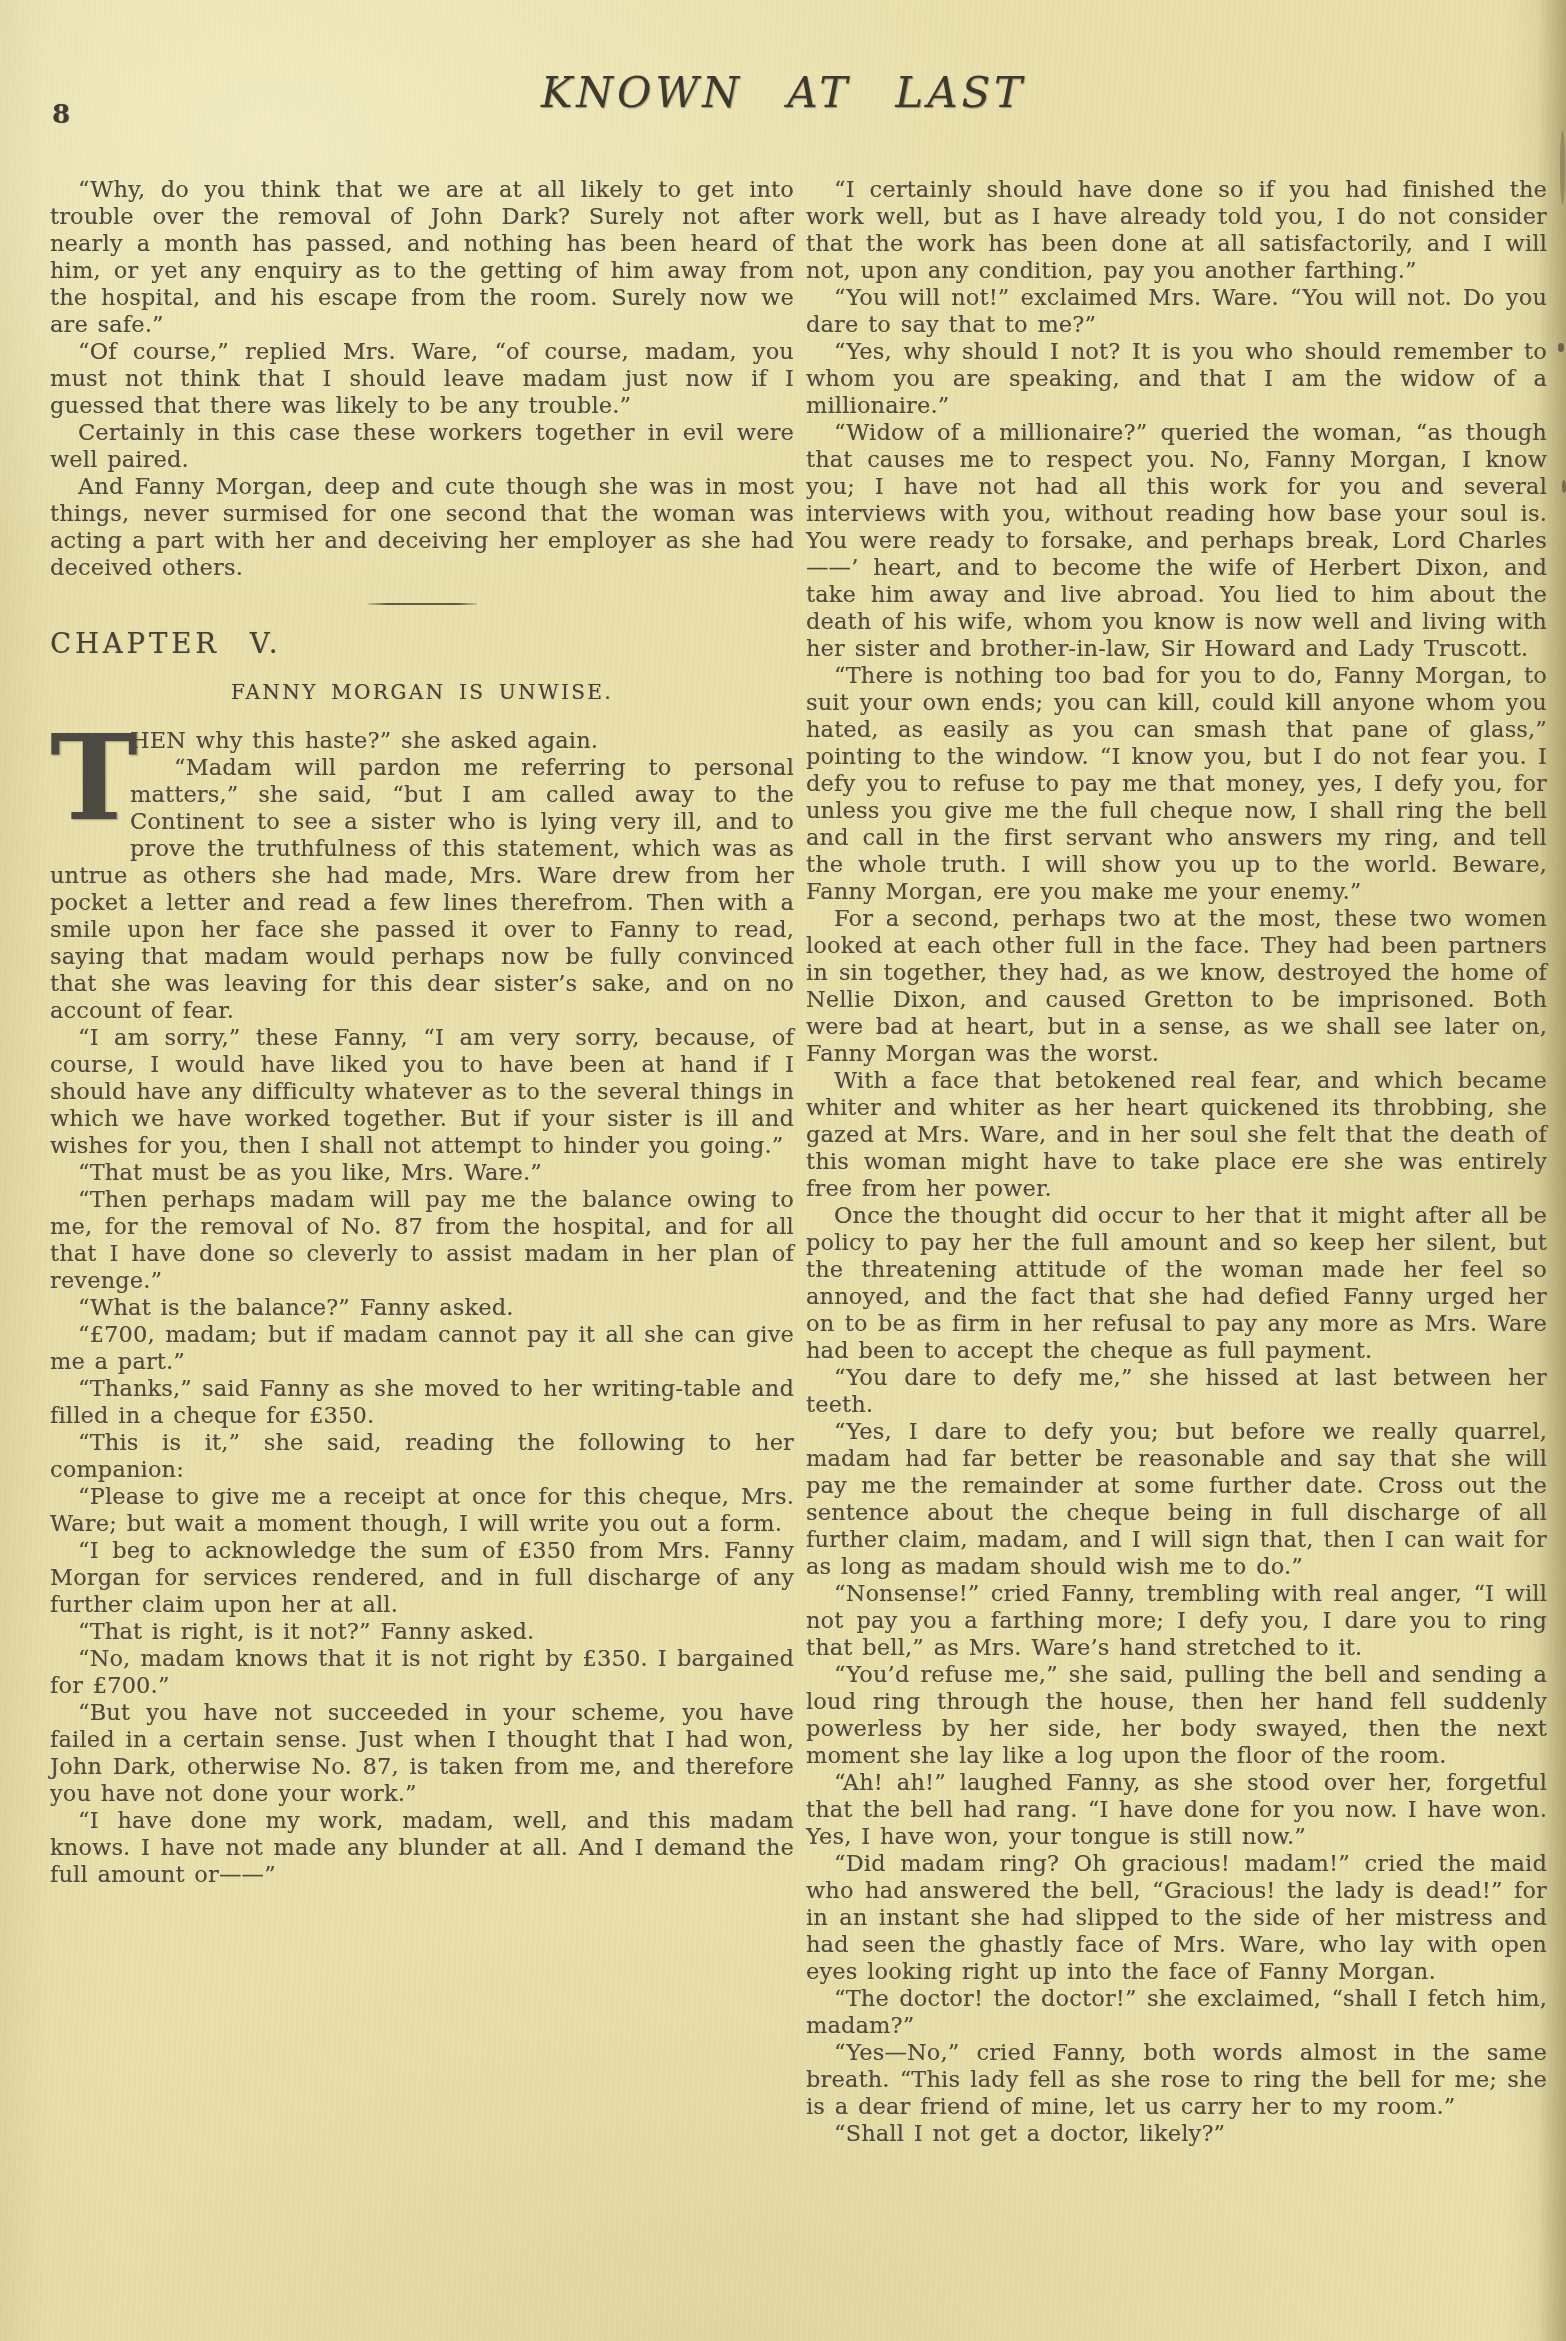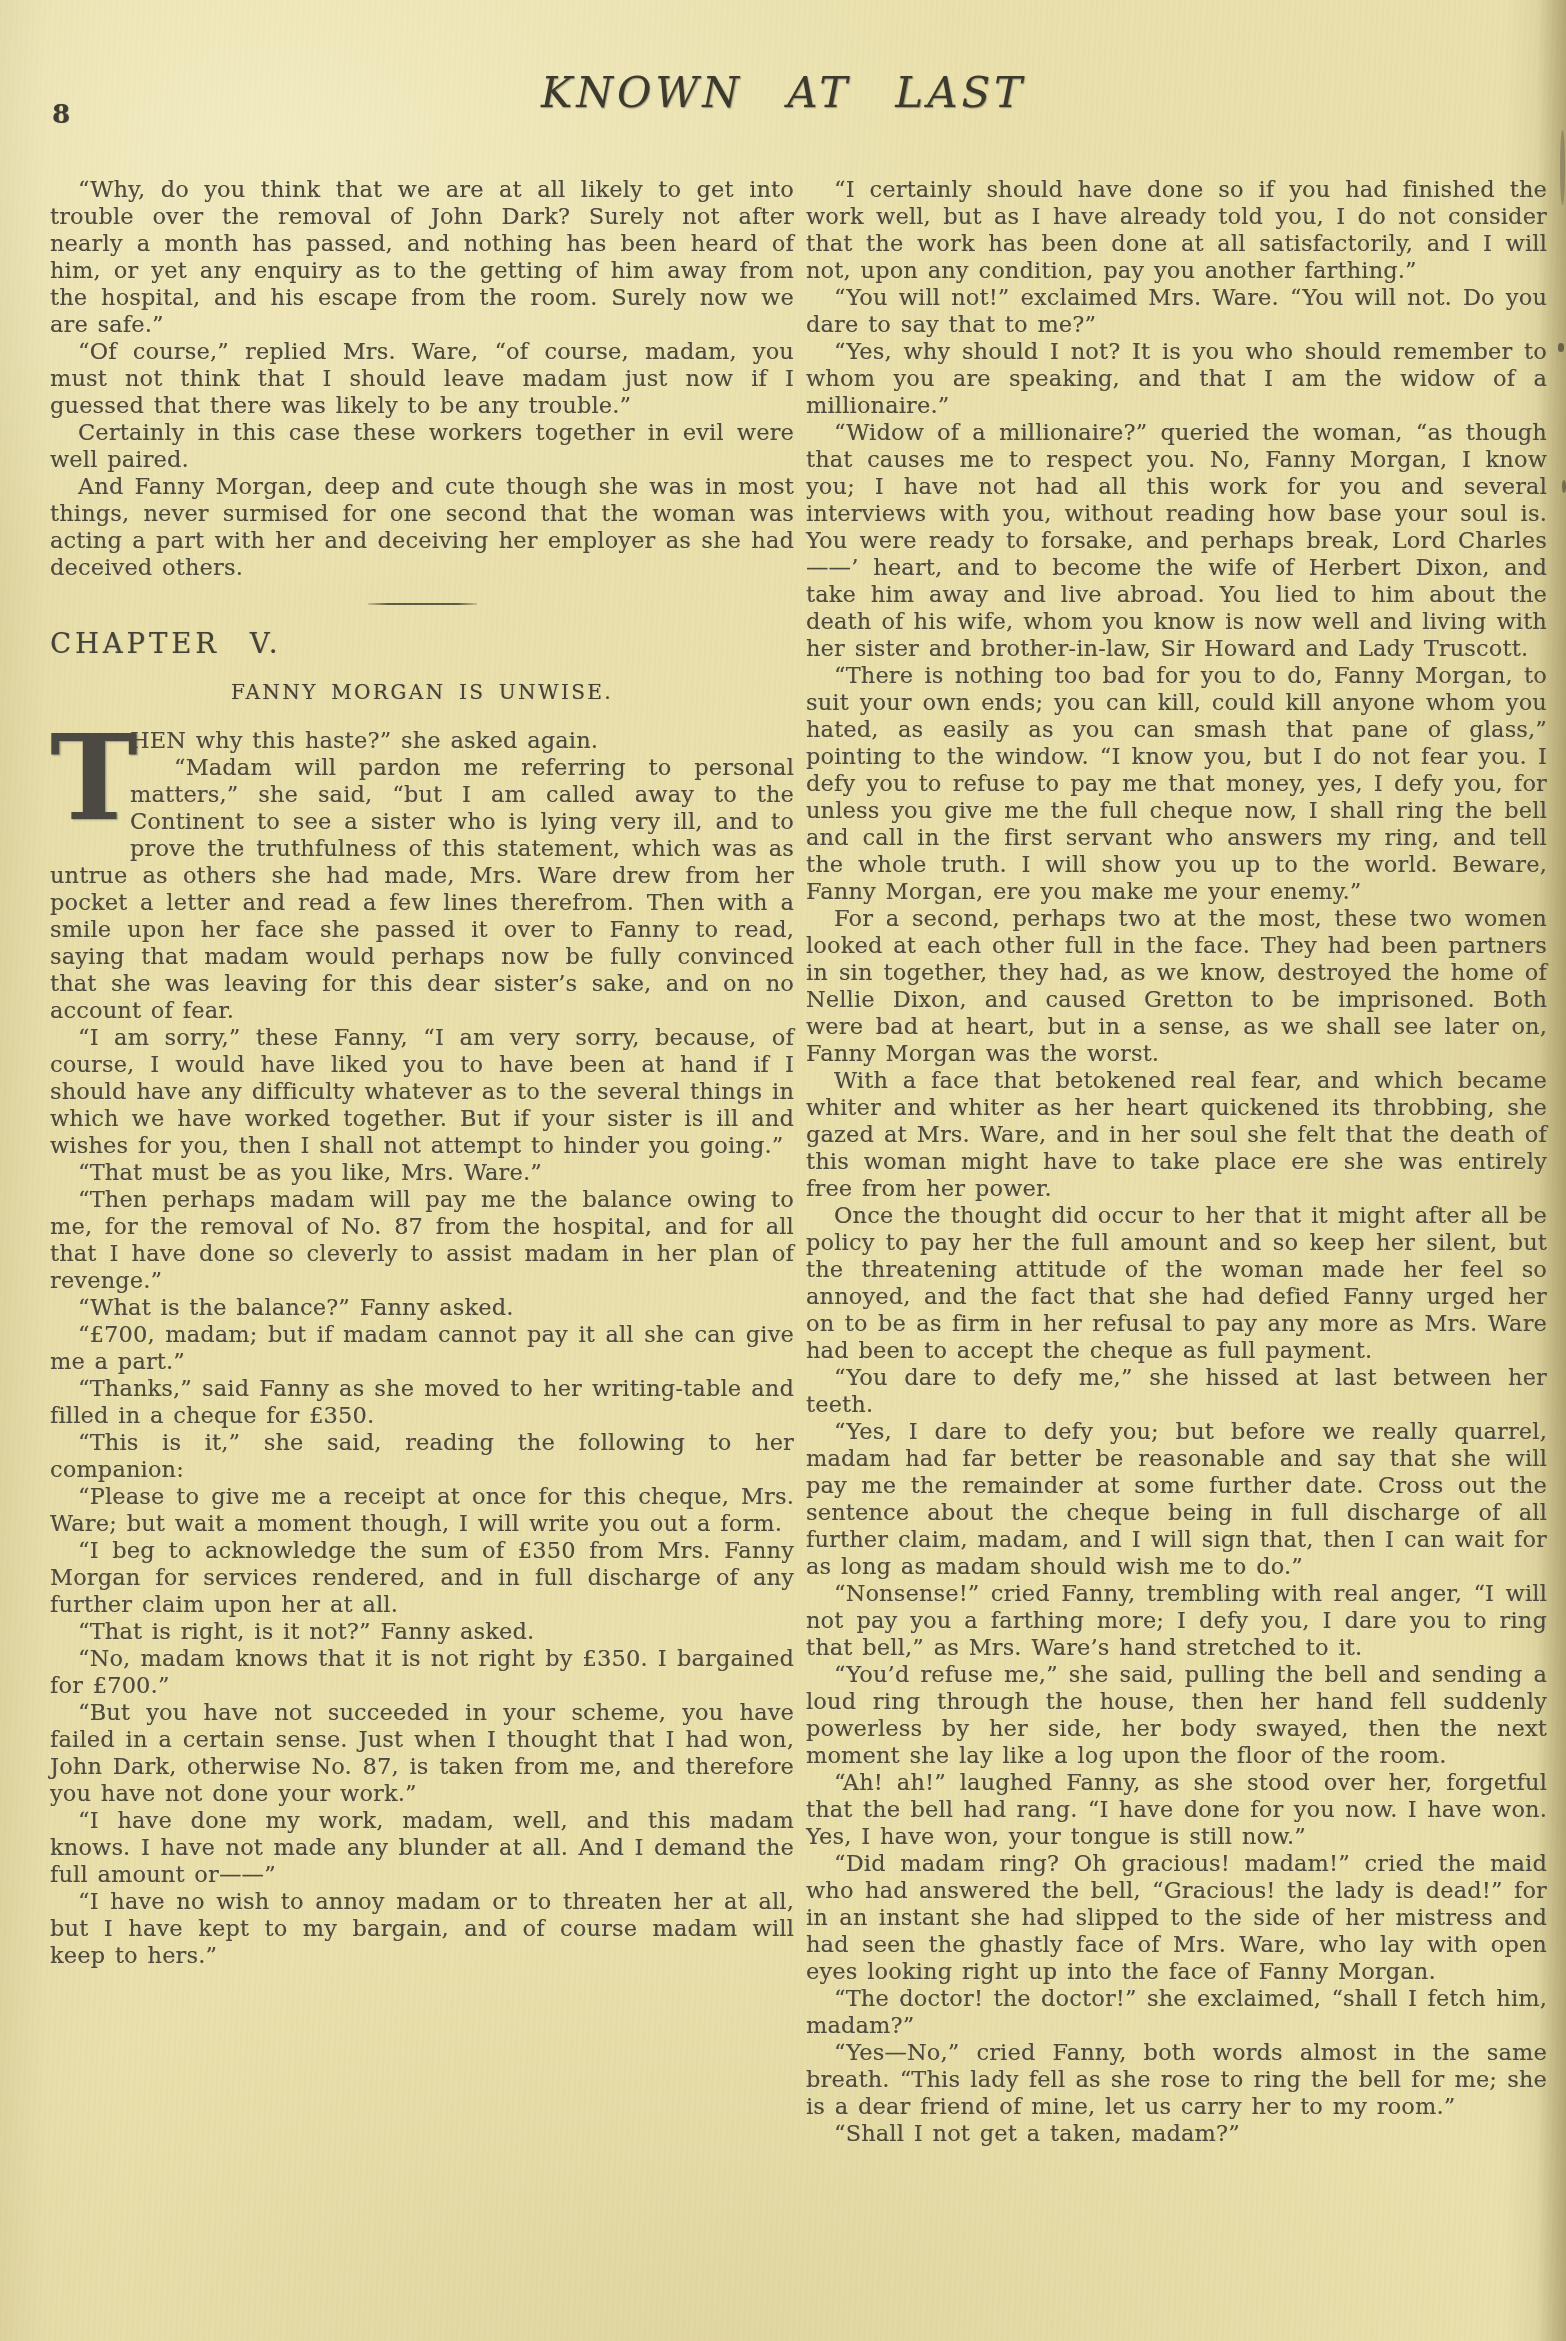--- a/index.html
+++ b/index.html
@@ -105,41 +105,40 @@
     <p class="para">“What is the balance?” Fanny asked.</p>
     <p class="para">“£700, madam; but if madam cannot pay it all she can give me a part.”</p>
     <p class="para">“Thanks,” said Fanny as she moved to her writing-table and filled in a cheque for £350.</p>
     <p class="para">“This is it,” she said, reading the following to her companion:</p>
     <p class="para">“Please to give me a receipt at once for this cheque, Mrs. Ware; but wait a moment though, I will write you out a form.</p>
     <p class="para">“I beg to acknowledge the sum of £350 from Mrs. Fanny Morgan for services rendered, and in full discharge of any further claim upon her at all.</p>
     <p class="para">“That is right, is it not?” Fanny asked.</p>
     <p class="para">“No, madam knows that it is not right by £350.  I bargained for £700.”</p>
     <p class="para">“But you have not succeeded in your scheme, you have failed in a certain sense.  Just when I thought that I had won, John Dark, otherwise No. 87, is taken from me, and therefore you have not done your work.”</p>
     <p class="para">“I have done my work, madam, well, and this madam knows.  I have not made any blunder at all.  And I demand the full amount or——”</p>
-    <p class="para">“I have no wish to annoy madam or to threaten her at all, but I have kept to my bargain, and of course madam will keep to hers.”</p>
   </div>
 
   <div class="col col-right">
     <p class="para">“I certainly should have done so if you had finished the work well, but as I have already told you, I do not consider that the work has been done at all satisfactorily, and I will not, upon any condition, pay you another farthing.”</p>
     <p class="para">“You will not!” exclaimed Mrs. Ware.  “You will not. Do you dare to say that to me?”</p>
     <p class="para">“Yes, why should I not?  It is you who should remember to whom you are speaking, and that I am the widow of a millionaire.”</p>
     <p class="para">“Widow of a millionaire?” queried the woman, “as though that causes me to respect you.  No, Fanny Morgan, I know you; I have not had all this work for you and several interviews with you, without reading how base your soul is.  You were ready to forsake, and perhaps break, Lord Charles——’ heart, and to become the wife of Herbert Dixon, and take him away and live abroad. You lied to him about the death of his wife, whom you know is now well and living with her sister and brother-in-law, Sir Howard and Lady Truscott.</p>
     <p class="para">“There is nothing too bad for you to do, Fanny Morgan, to suit your own ends; you can kill, could kill anyone whom you hated, as easily as you can smash that pane of glass,” pointing to the window.  “I know you, but I do not fear you.  I defy you to refuse to pay me that money, yes, I defy you, for unless you give me the full cheque now, I shall ring the bell and call in the first servant who answers my ring, and tell the whole truth.  I will show you up to the world.  Beware, Fanny Morgan, ere you make me your enemy.”</p>
     <p class="para">For a second, perhaps two at the most, these two women looked at each other full in the face.  They had been partners in sin together, they had, as we know, destroyed the home of Nellie Dixon, and caused Gretton to be imprisoned.  Both were bad at heart, but in a sense, as we shall see later on, Fanny Morgan was the worst.</p>
     <p class="para">With a face that betokened real fear, and which became whiter and whiter as her heart quickened its throbbing, she gazed at Mrs. Ware, and in her soul she felt that the death of this woman might have to take place ere she was entirely free from her power.</p>
     <p class="para">Once the thought did occur to her that it might after all be policy to pay her the full amount and so keep her silent, but the threatening attitude of the woman made her feel so annoyed, and the fact that she had defied Fanny urged her on to be as firm in her refusal to pay any more as Mrs. Ware had been to accept the cheque as full payment.</p>
     <p class="para">“You dare to defy me,” she hissed at last between her teeth.</p>
     <p class="para">“Yes, I dare to defy you; but before we really quarrel, madam had far better be reasonable and say that she will pay me the remainder at some further date.  Cross out the sentence about the cheque being in full discharge of all further claim, madam, and I will sign that, then I can wait for as long as madam should wish me to do.”</p>
     <p class="para">“Nonsense!” cried Fanny, trembling with real anger, “I will not pay you a farthing more; I defy you, I dare you to ring that bell,” as Mrs. Ware’s hand stretched to it.</p>
     <p class="para">“You’d refuse me,” she said, pulling the bell and sending a loud ring through the house, then her hand fell suddenly powerless by her side, her body swayed, then the next moment she lay like a log upon the floor of the room.</p>
     <p class="para">“Ah! ah!” laughed Fanny, as she stood over her, forgetful that the bell had rang.  “I have done for you now. I have won.  Yes, I have won, your tongue is still now.”</p>
     <p class="para">“Did madam ring?  Oh gracious! madam!” cried the maid who had answered the bell, “Gracious! the lady is dead!” for in an instant she had slipped to the side of her mistress and had seen the ghastly face of Mrs. Ware, who lay with open eyes looking right up into the face of Fanny Morgan.</p>
     <p class="para">“The doctor! the doctor!” she exclaimed, “shall I fetch him, madam?”</p>
     <p class="para">“Yes—No,” cried Fanny, both words almost in the same breath.  “This lady fell as she rose to ring the bell for me; she is a dear friend of mine, let us carry her to my room.”</p>
-    <p class="para">“Shall I not get a taken, madam?”</p>
+    <p class="para">“Shall I not get a doctor, likely?”</p>
   </div>
 
   <div class="edge-shade"></div>
   <div class="speck s1"></div>
   <div class="speck s2"></div>
   <div class="speck s3"></div>
 
 </div>
 
 

